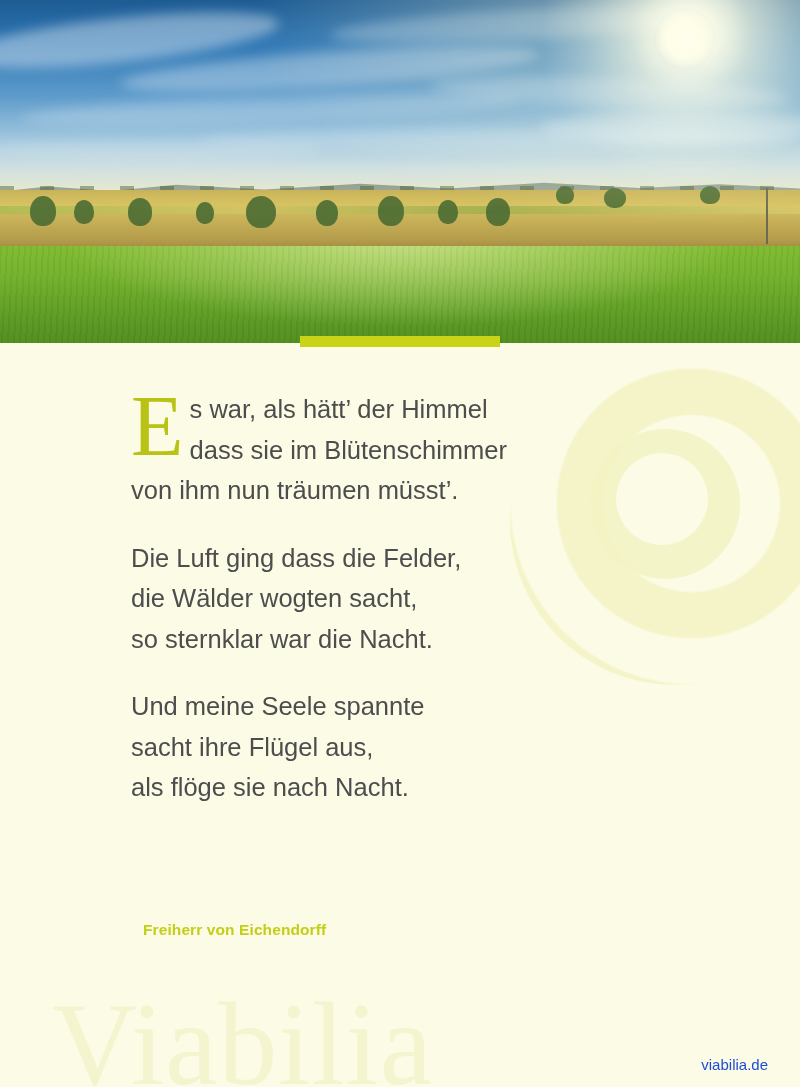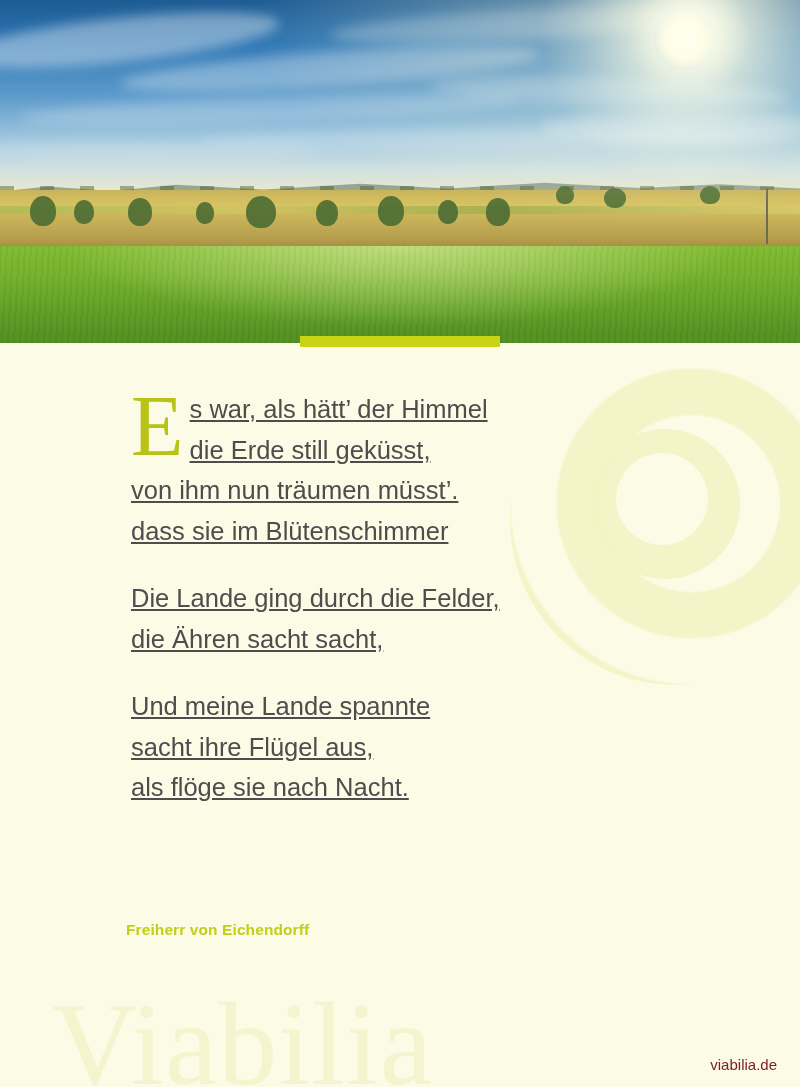--- a/index.html
+++ b/index.html
@@ -171,56 +171,56 @@
 
   .poem {
     position: absolute;
     left: 131px; top: 46px;
     width: 560px;
     color: #4d4d4d;
     font-size: 25.5px;
     line-height: 40.5px;
   }
   .stanza { margin-bottom: 27px; }
-  .stanza p { white-space: pre; text-decoration: underline; }
+  .stanza p { white-space: pre; }
   .dropcap-stanza { position: relative; }
   .dropcap {
     float: left;
     font-family: "Liberation Serif", serif;
     font-size: 86px;
     line-height: 70px;
     color: #b8c316;
     margin: 2px 6px 0 0;
     font-weight: 400;
   }
   .dropcap-stanza p:first-of-type { text-indent: 0; }
 
   .author {
     position: absolute;
-    left: 126px; top: 921px;
+    left: 143px; top: 921px;
     font-size: 15.5px;
     font-weight: bold;
     color: #c3ce16;
     letter-spacing: .1px;
   }
 
   .watermark {
     position: absolute;
     left: 52px; bottom: -26px;
     font-family: "Liberation Serif", serif;
     font-size: 118px;
     color: #f4f4cf;
     letter-spacing: 1px;
     user-select: none;
   }
   .site-url {
     position: absolute;
-    right: 23px; bottom: 14px;
+    right: 32px; bottom: 14px;
     font-size: 15px;
-    color: #7f1d1d;
+    color: #1d4ed8;
   }
 </style>
 </head>
 <body>
 
 <div class="page">
 
   <div class="photo">
     <div class="sky"></div>
     <div class="sun"></div>
@@ -263,32 +263,32 @@
   <div class="body-area">
     <div class="swirl"></div>
     <div class="swirl2"></div>
     <div class="swirl3"></div>
 
     <div class="poem">
 
       <div class="stanza dropcap-stanza">
         <span class="dropcap">E</span>
         <p>s war, als hätt’ der Himmel</p>
-        <p>die Erde still geküsst,</p>
+        <p>dass sie im Blütenschimmer</p>
         <p>von ihm nun träumen müsst’.</p>
-        <p>dass sie im Blütenschimmer</p>
       </div>
 
       <div class="stanza">
-        <p>Die Lande ging durch die Felder,</p>
-        <p>die Ähren sacht sacht,</p>
+        <p>Die Luft ging dass die Felder,</p>
+        <p>die Wälder wogten sacht,</p>
+        <p>so sternklar war die Nacht.</p>
       </div>
 
       <div class="stanza">
-        <p>Und meine Lande spannte</p>
+        <p>Und meine Seele spannte</p>
         <p>sacht ihre Flügel aus,</p>
         <p>als flöge sie nach Nacht.</p>
       </div>
 
     </div>
   </div>
 
   <div class="author">Freiherr von Eichendorff</div>
   <div class="watermark">Viabilia</div>
   <div class="site-url">viabilia.de</div>

